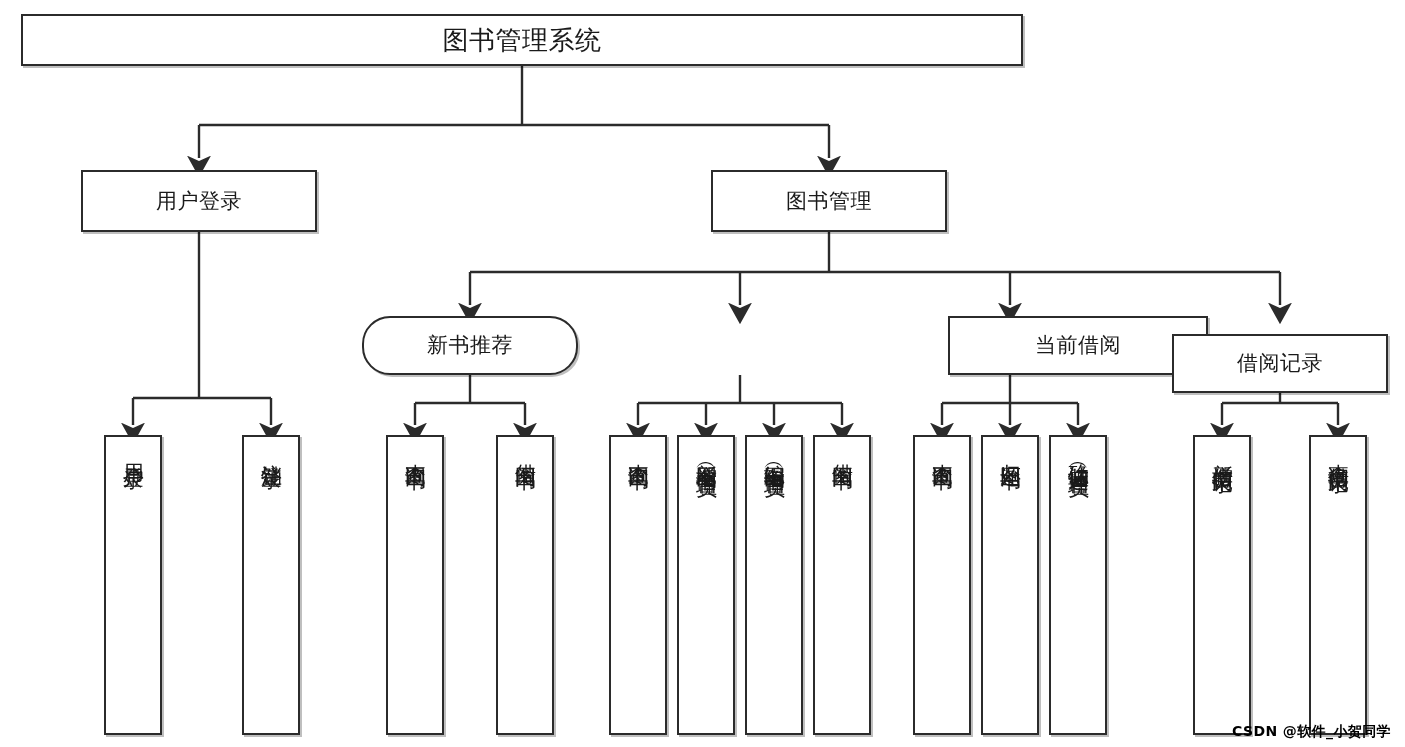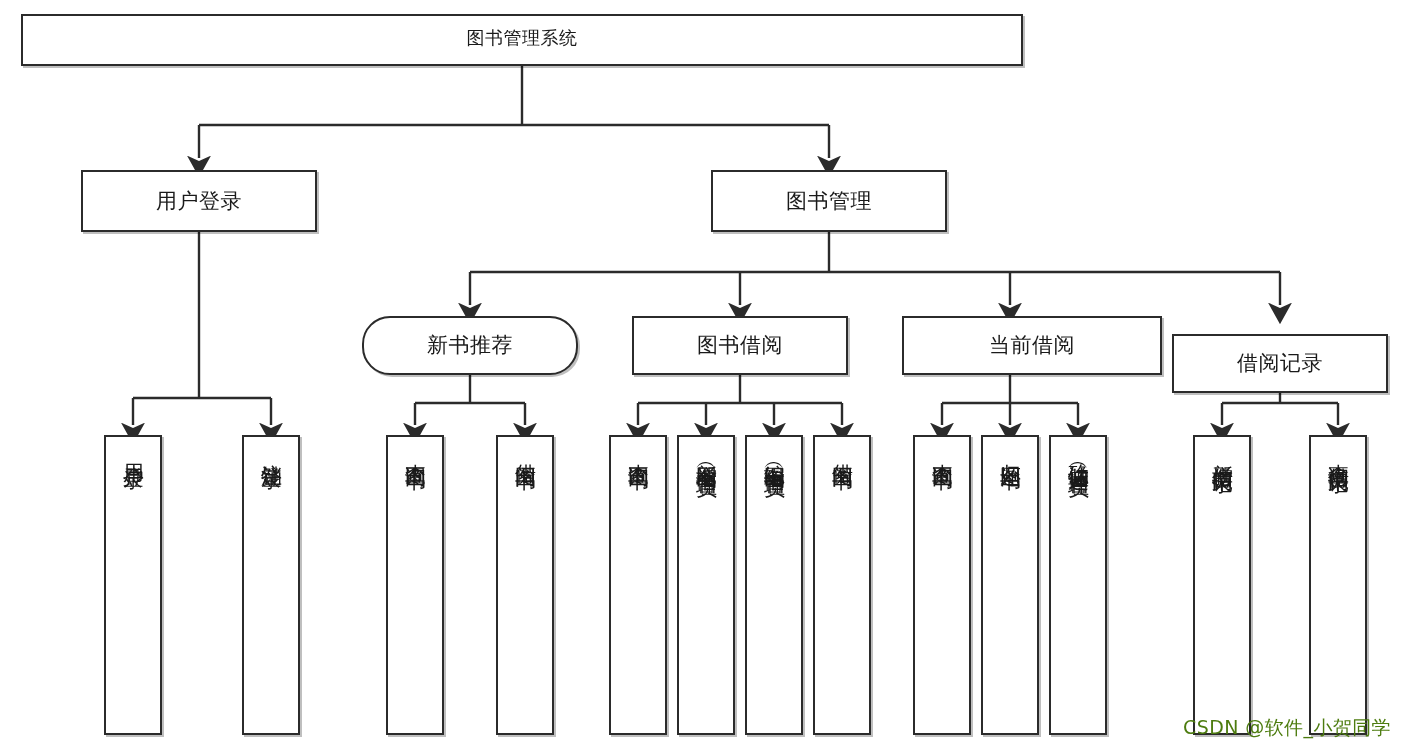--- a/index.html
+++ b/index.html
@@ -42,45 +42,45 @@
     display: block;
     text-align: center;
     line-height: 1.18;
     white-space: pre-line;
   }
   .node.horiz .label {
     font-size: 21px;
     letter-spacing: 0.5px;
   }
   .node.root .label {
-    font-size: 18px;
-    font-family: Liberation Mono, monospace;
+    font-size: 26px;
   }
   .node.vert {
     align-items: flex-start;
     padding-top: 10px;
   }
   .node.vert .label {
     writing-mode: vertical-rl;
     text-orientation: upright;
     font-size: 21px;
     letter-spacing: 2px;
     line-height: 1.1;
     margin: 0 auto;
   }
   .watermark {
     position: absolute;
     right: 14px;
     bottom: 6px;
-    font-size: 19px;
-    color: #4d7c0f;
+    font-size: 14px;
+    color: #000000;
     letter-spacing: 0.4px;
     z-index: 9;
     white-space: nowrap;
     font-family: "DejaVu Sans", "Liberation Sans", sans-serif;
+    font-weight: bold;
   }
 </style>
 </head>
 <body>
 
 <div id="canvas">
 
   <svg id="edges" viewBox="0 0 1405 747" width="1405" height="747" xmlns="http://www.w3.org/2000/svg">
     <defs>
       <marker id="arrow" markerWidth="9" markerHeight="10" refX="1" refY="5" orient="auto" markerUnits="strokeWidth">
@@ -138,24 +138,21 @@
   <div class="node horiz" style="left:81px; top:170px; width:236px; height:62px;">
     <span class="label">用户登录</span>
   </div>
   <div class="node horiz" style="left:711px; top:170px; width:236px; height:62px;">
     <span class="label">图书管理</span>
   </div>
 
   <div class="node horiz" style="left:362px; top:316px; width:216px; height:59px;border-radius:28px;">
     <span class="label">新书推荐</span>
   </div>
-  <div class="node horiz" style="left:632px; top:316px; width:216px; height:59px;">
-    <span class="label">图书借阅</span>
-  </div>
-  <div class="node horiz" style="left:902px; top:316px; width:260px; height:59px;align-items:center;">
+  <div class="node horiz" style="left:948px; top:316px; width:260px; height:59px;align-items:center;">
     <span class="label">当前借阅</span>
   </div>
   <div class="node horiz" style="left:1172px; top:334px; width:216px; height:59px;">
     <span class="label">借阅记录</span>
   </div>
 
   <div class="node vert" style="left:104px; top:435px; width:58px; height:300px;">
     <span class="label">用户登录</span>
   </div>
   <div class="node vert" style="left:242px; top:435px; width:58px; height:300px;">

